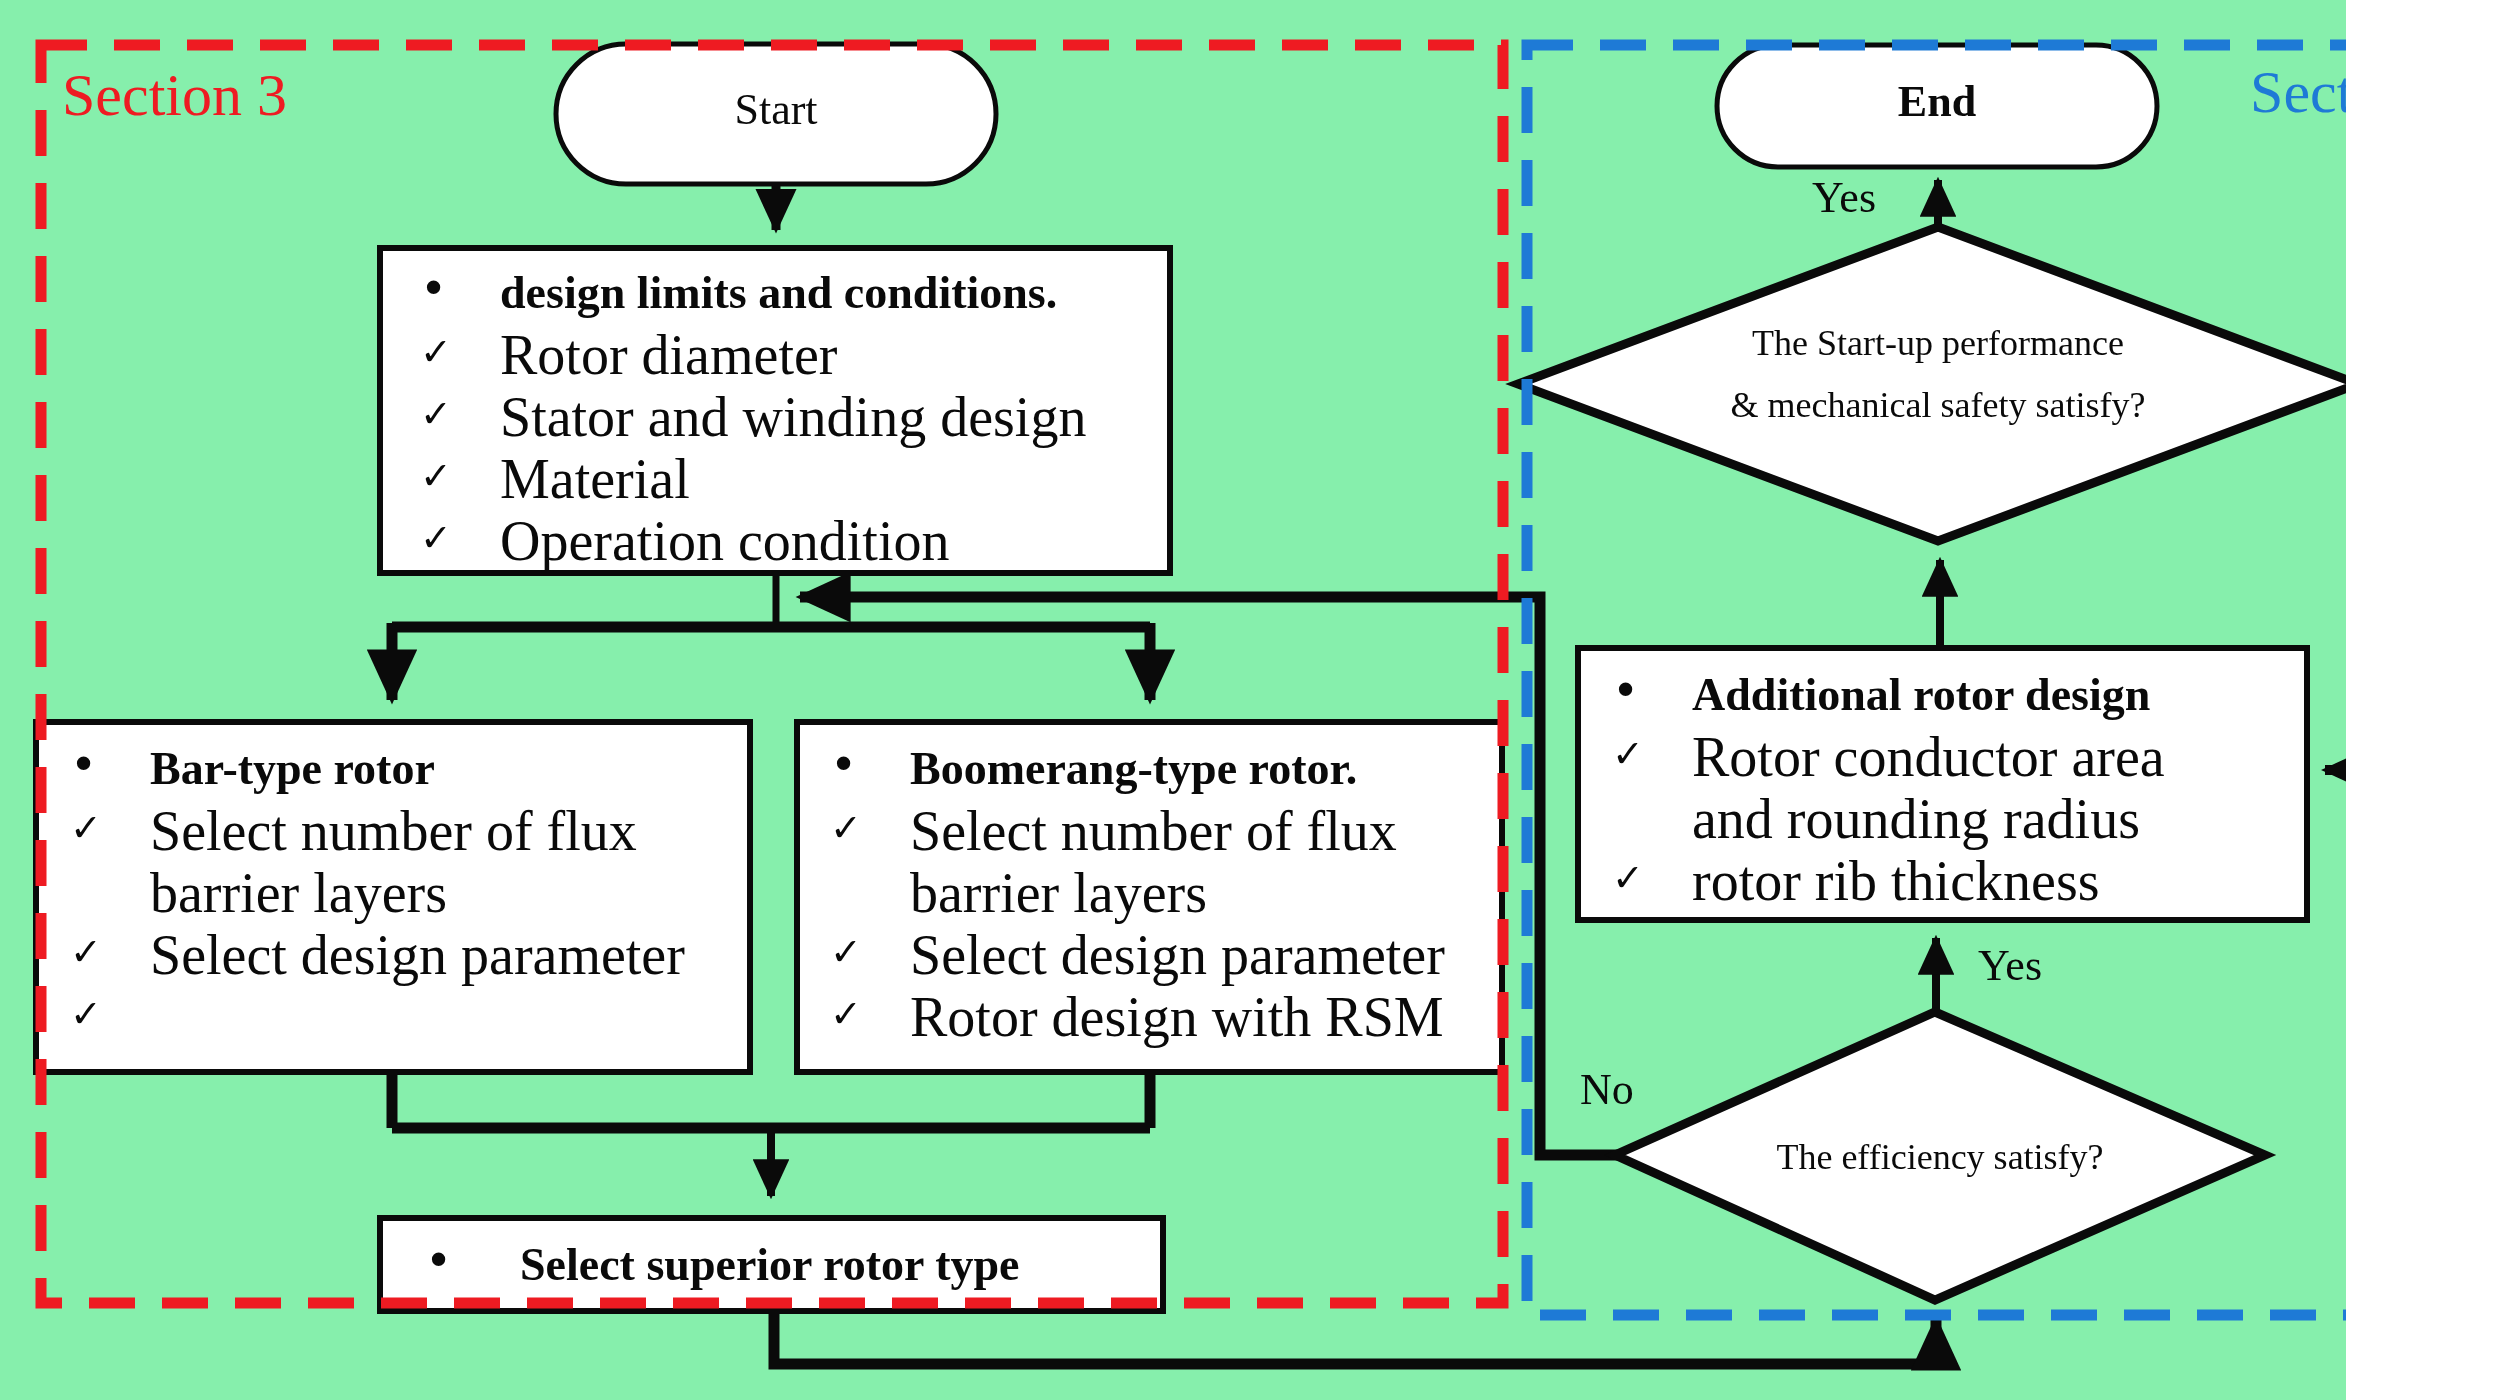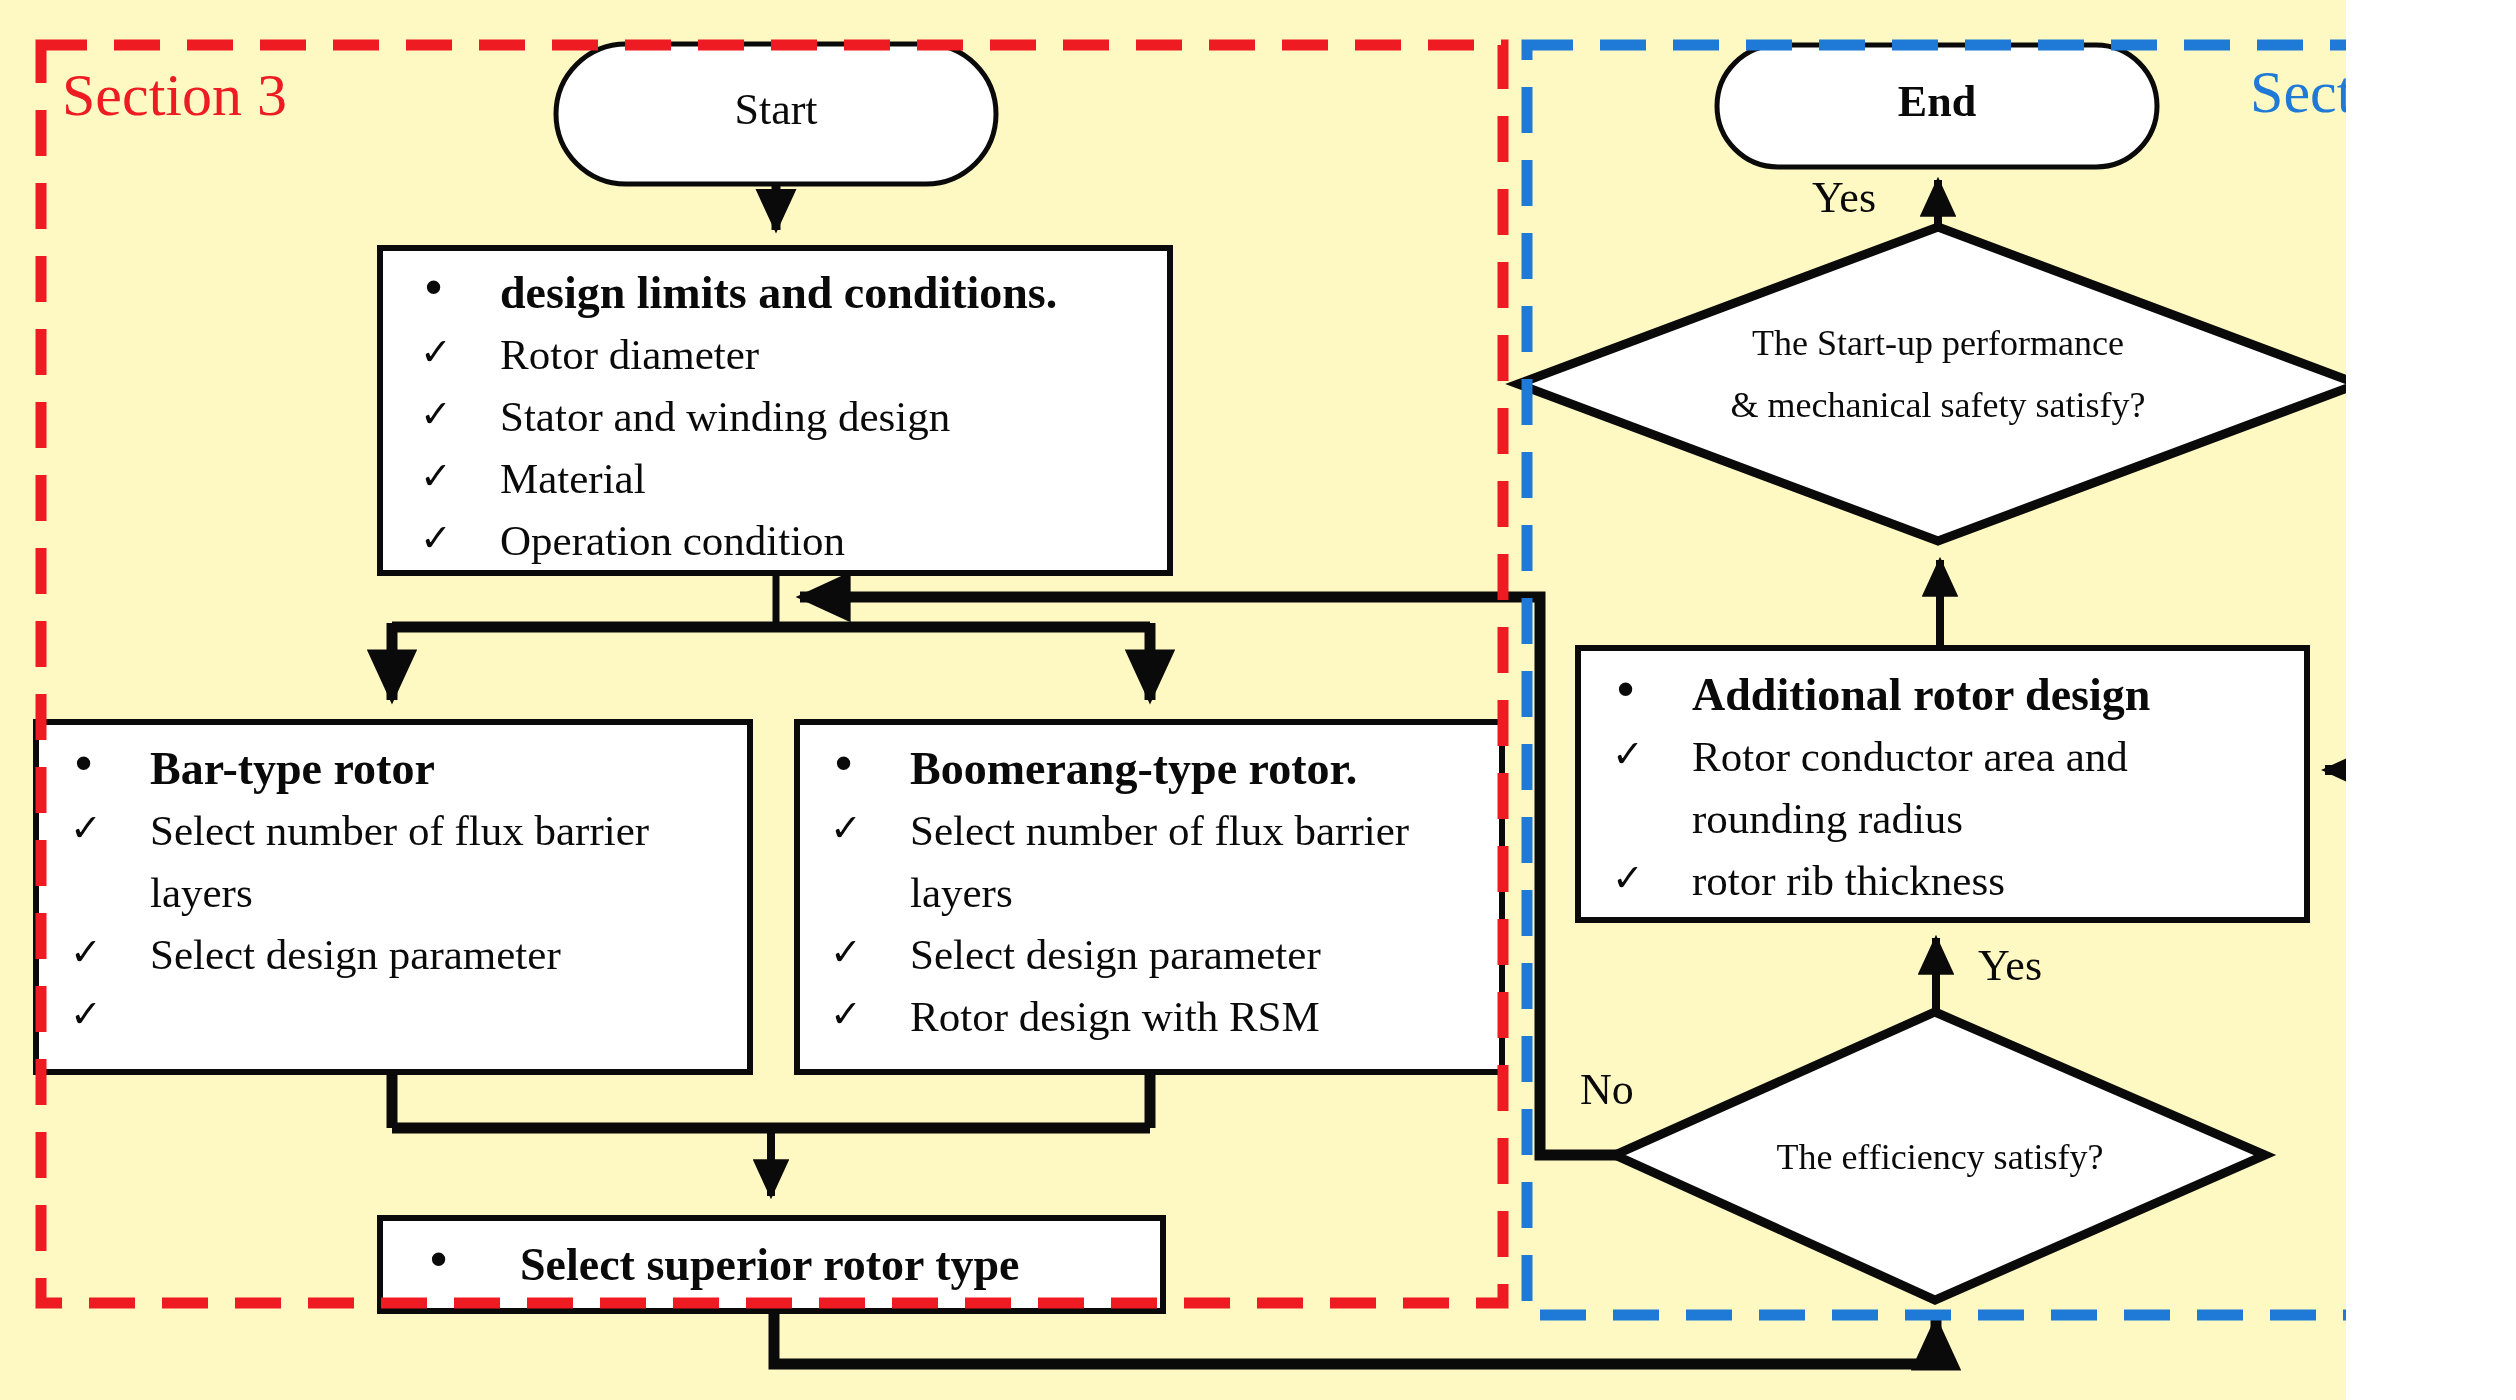--- a/index.html
+++ b/index.html
@@ -1,38 +1,38 @@
 <!DOCTYPE html>
 <html><head>
 <meta charset="utf-8">
 <style>
   html,body{margin:0;padding:0;background:#ffffff;}
   #canvas{
     position:relative;
     width:2346px;height:1400px;
-    background:#fef9c3;
+    background:#86efac;
     font-family:"Liberation Serif","DejaVu Serif",serif;
     color:#0a0a0a;
     overflow:hidden;
   }
   #wires{position:absolute;left:0;top:0;width:2516px;height:1400px;}
   .txt{position:absolute;line-height:1.25;}
   .section-label{font-size:60px;font-weight:400;}
   .oval-label{font-size:44px;text-align:center;}
   .edge-label{font-size:44px;}
   .box-content{position:absolute;display:flex;flex-direction:column;}
   .row{display:flex;align-items:flex-start;}
   .marker{
     flex:0 0 80px;
     font-family:"DejaVu Sans","Liberation Sans",sans-serif;
     font-size:38px;
     padding-top:6px;
   }
   .marker.bullet{font-size:46px;padding-top:0px;}
-  .itm{font-size:43px;line-height:62px;font-family:Liberation Serif, serif;}
+  .itm{font-size:56px;line-height:62px;font-family:Liberation Serif, serif;}
   .hdr{font-size:46px;line-height:62px;font-weight:bold;}
   .diamond-text{position:absolute;text-align:center;font-size:36px;line-height:62px;}
 </style>
 </head>
 <body>
 
 <div id="canvas">
 
   <svg id="wires" width="2516" height="1400" viewBox="0 0 2516 1400" xmlns="http://www.w3.org/2000/svg">
     <defs>

